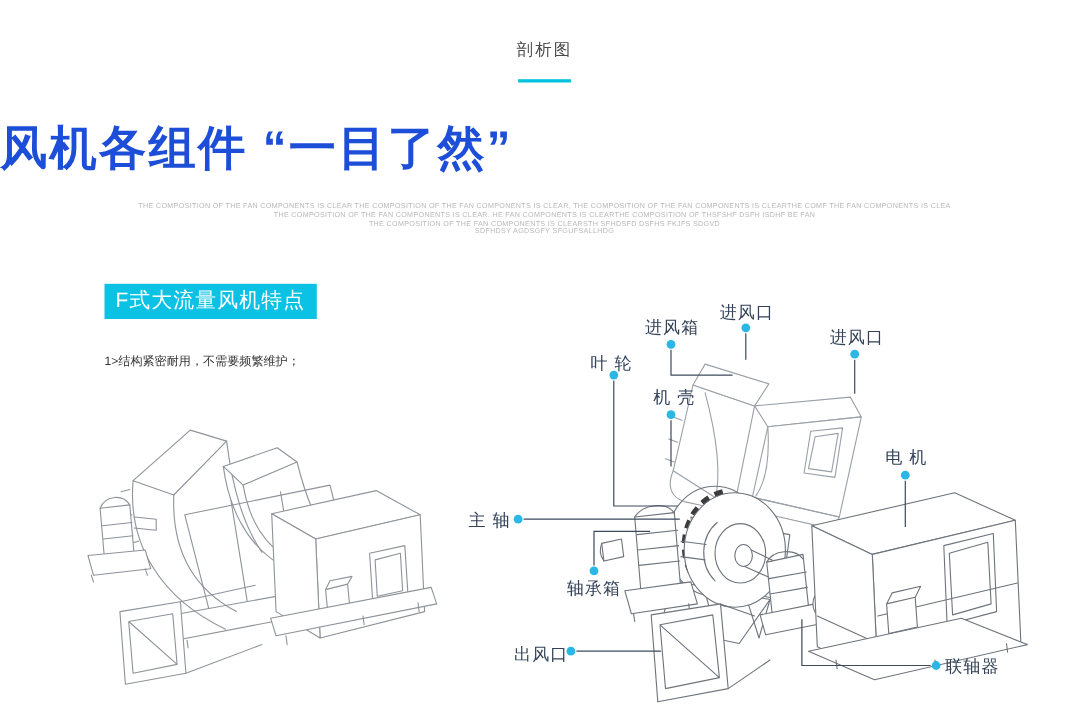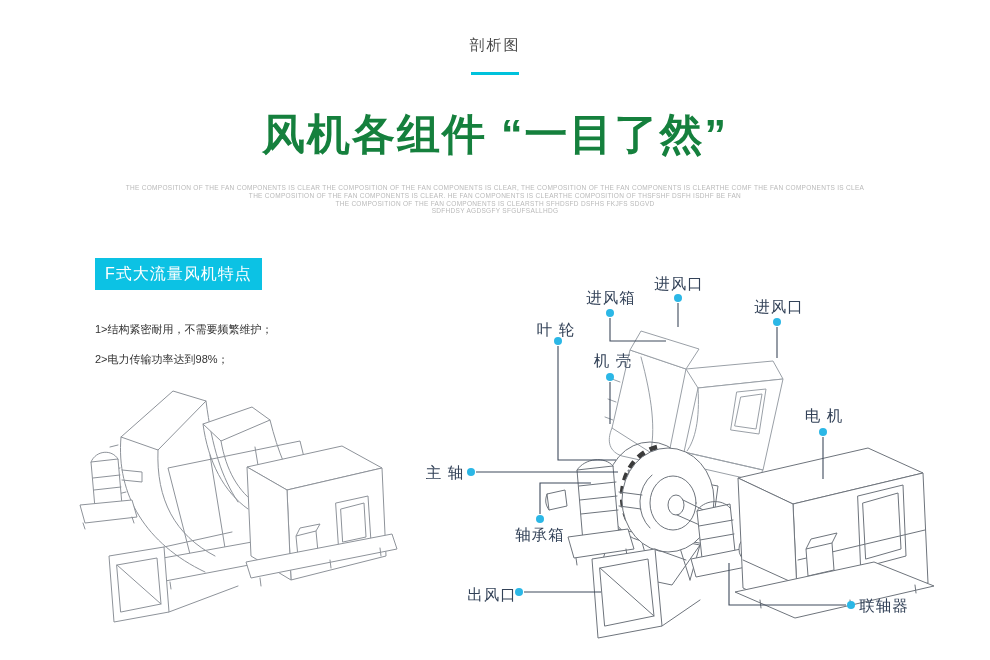--- a/index.html
+++ b/index.html
@@ -2,26 +2,26 @@
 <html><head>
 <meta charset="utf-8">
 <style>
   html,body{margin:0;padding:0;background:#fff;}
   .page{position:relative;width:990px;height:660px;background:#ffffff;overflow:hidden;
         font-family:"Liberation Sans",sans-serif;}
   .section-label{position:absolute;top:36px;left:0;width:100%;text-align:center;
         font-size:15px;color:#4a4a4a;letter-spacing:2px;}
   .section-underline{position:absolute;top:72px;left:50%;margin-left:-24px;width:48px;height:3px;
         background:#00c2dc;}
-  .hero-title{position:absolute;top:106px;left:0;width:100%;text-align:center;
-        font-size:43px;color:#15803d;font-weight:600;letter-spacing:2px;}
+  .hero-title{position:absolute;top:106px;left:0;width:100%;text-align:left;
+        font-size:43px;color:#1d4ed8;font-weight:600;letter-spacing:2px;}
   .hero-sub{position:absolute;top:184px;left:0;width:100%;text-align:center;color:#b9b9b9;}
   .hero-sub div{font-size:6.5px;line-height:7.8px;letter-spacing:0.3px;}
   .feature-heading{position:absolute;left:95px;top:258px;background:#0cc2e4;color:#ffffff;
-        font-size:16px;line-height:32px;padding:0 10px;letter-spacing:1px;font-weight:500;}
+        font-size:19px;line-height:32px;padding:0 10px;letter-spacing:1px;font-weight:500;}
   .feature-items{position:absolute;left:95px;top:314px;font-size:11px;line-height:30px;color:#333333;}
   svg{position:absolute;left:0;top:0;}
   .ln{stroke:#8e939a;fill:none;stroke-width:1;stroke-linejoin:round;stroke-linecap:round;}
   .lnw{stroke:#8e939a;fill:#ffffff;stroke-width:1;stroke-linejoin:round;}
   .eln{stroke:#9aa0a7;fill:none;stroke-width:1;stroke-linejoin:round;stroke-linecap:round;}
   .elnw{stroke:#9aa0a7;fill:#ffffff;stroke-width:1;stroke-linejoin:round;}
   .rln{stroke:#6e747c;fill:none;stroke-width:1;stroke-linejoin:round;stroke-linecap:round;}
   .rlnw{stroke:#6e747c;fill:#ffffff;stroke-width:1;stroke-linejoin:round;}
   .blades{stroke:#3b3b3b;fill:none;stroke-width:13;stroke-dasharray:7 5.5;}
   .conn{stroke:#3e4a5c;fill:none;stroke-width:1.1;}
@@ -41,21 +41,20 @@
   <div class="hero-sub">
     <div>THE COMPOSITION OF THE FAN COMPONENTS IS CLEAR  THE COMPOSITION OF THE FAN COMPONENTS IS CLEAR,  THE COMPOSITION OF THE FAN COMPONENTS IS CLEARTHE COMF THE FAN COMPONENTS IS CLEA</div>
     <div>THE COMPOSITION OF THE FAN COMPONENTS IS CLEAR. HE FAN COMPONENTS IS CLEARTHE COMPOSITION OF THSFSHF DSFH ISDHF BE FAN</div>
     <div>THE COMPOSITION OF THE FAN COMPONENTS IS CLEARSTH SFHDSFD DSFHS FKJFS SDGVD</div>
     <div>SDFHDSY AGDSGFY SFGUFSALLHDG</div>
   </div>
 
   <div class="feature-heading">F式大流量风机特点</div>
   <div class="feature-items">
     <div>1&gt;结构紧密耐用，不需要频繁维护；</div>
-    <div>2&gt;电力传输功率达到98%；</div>
   </div>
 
   <svg width="990" height="660" viewBox="0 0 990 660">
 
     <g>
 
       <path class="lnw" d="M168,468 L300,441 L322,530 L192,562 Z"></path>
       <path class="ln" d="M210,455 L225,548 M255,447 L270,538"></path>
       <path class="ln" d="M298,498 L320,528 M298,498 L290,540 M290,540 L320,528"></path>
 

